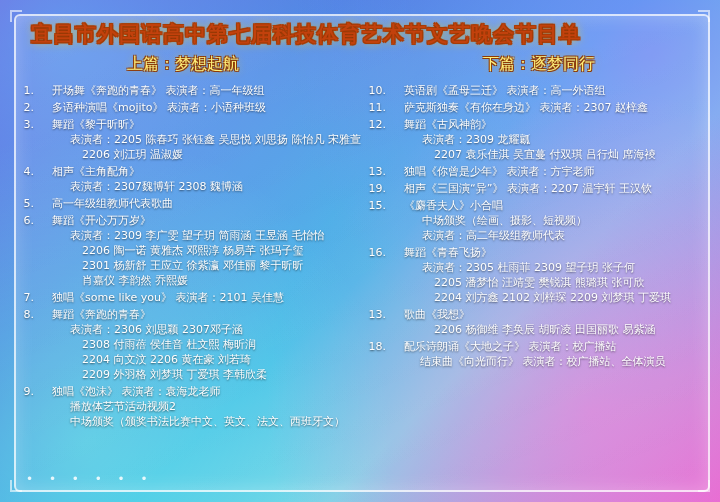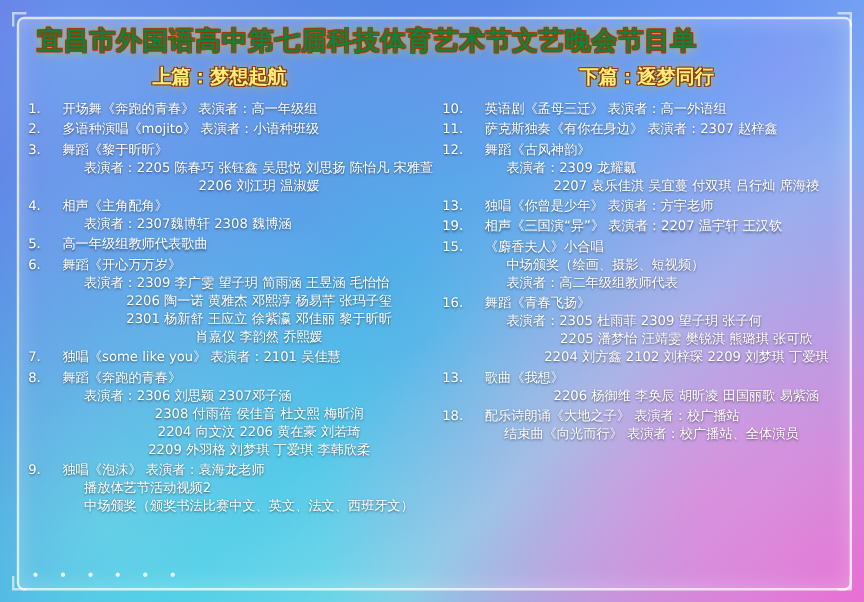--- a/index.html
+++ b/index.html
@@ -20,48 +20,48 @@
     border:2px solid rgba(255,255,255,0.75);
     border-radius:6px;
     background:linear-gradient(160deg, rgba(255,255,255,0.10), rgba(255,255,255,0.03));
     box-shadow:0 0 18px rgba(255,255,255,0.25) inset;
   }
 
   .title{
     position:absolute;top:20px;left:0;width:612px;text-align:center;
     font-family:"DejaVu Serif","Liberation Serif",serif;
     font-weight:bold;font-size:21px;letter-spacing:1px;
-    color:#15803d;
+    color:#c2410c;
     text-shadow:0 0 2px #7a2e00, 1px 1px 0 #b3430a, -1px 1px 0 #b3430a, 1px -1px 0 #b3430a, -1px -1px 0 #b3430a, 0 0 10px rgba(255,220,0,.8);
   }
 
   .cols{position:absolute;top:52px;left:0;width:720px;height:440px;display:flex;}
   .col{width:360px;box-sizing:border-box;padding:0 10px;}
   .col-left{padding-left:16px;}
   .col-right{padding-left:8px;}
 
   .subtitle{
     text-align:center;
     font-family:"DejaVu Serif","Liberation Serif",serif;
-    font-weight:bold;font-size:16px;color:#ffef7a;
+    font-weight:normal;font-size:16px;color:#ffef7a;
     text-shadow:1px 1px 0 #8e3a06, -1px 1px 0 #8e3a06, 1px -1px 0 #8e3a06, -1px -1px 0 #8e3a06, 0 0 8px rgba(255,200,0,.7);
     margin:2px 0 8px 0;
   }
 
   .list{margin:0;padding:0;list-style:none;}
   .item{margin:0 0 2px 0;}
   .line{
     display:block;color:#ffffff;font-size:11px;line-height:15px;
     white-space:nowrap;
     text-shadow:0 1px 2px rgba(0,0,0,.55);
   }
   .line.num{text-indent:0;}
   .line.ind1{padding-left:26px;margin-left:28px;}
   .line.ind2{padding-left:52px;}
-  .line.ind3{padding-left:66px;text-align:center;}
+  .line.ind3{padding-left:66px;}
   .num-badge{display:inline-block;min-width:18px;text-align:right;}
   .perf{margin-left:18px;}
 
   .dots{position:absolute;left:26px;bottom:16px;color:rgba(255,255,255,.85);font-size:12px;letter-spacing:6px;}
   .corner{position:absolute;width:10px;height:10px;border:2px solid rgba(255,255,255,.6);}
   .c1{left:10px;top:10px;border-right:none;border-bottom:none;}
   .c2{right:10px;top:10px;border-left:none;border-bottom:none;}
   .c3{left:10px;bottom:10px;border-right:none;border-top:none;}
   .c4{right:10px;bottom:10px;border-left:none;border-top:none;}
 </style>

